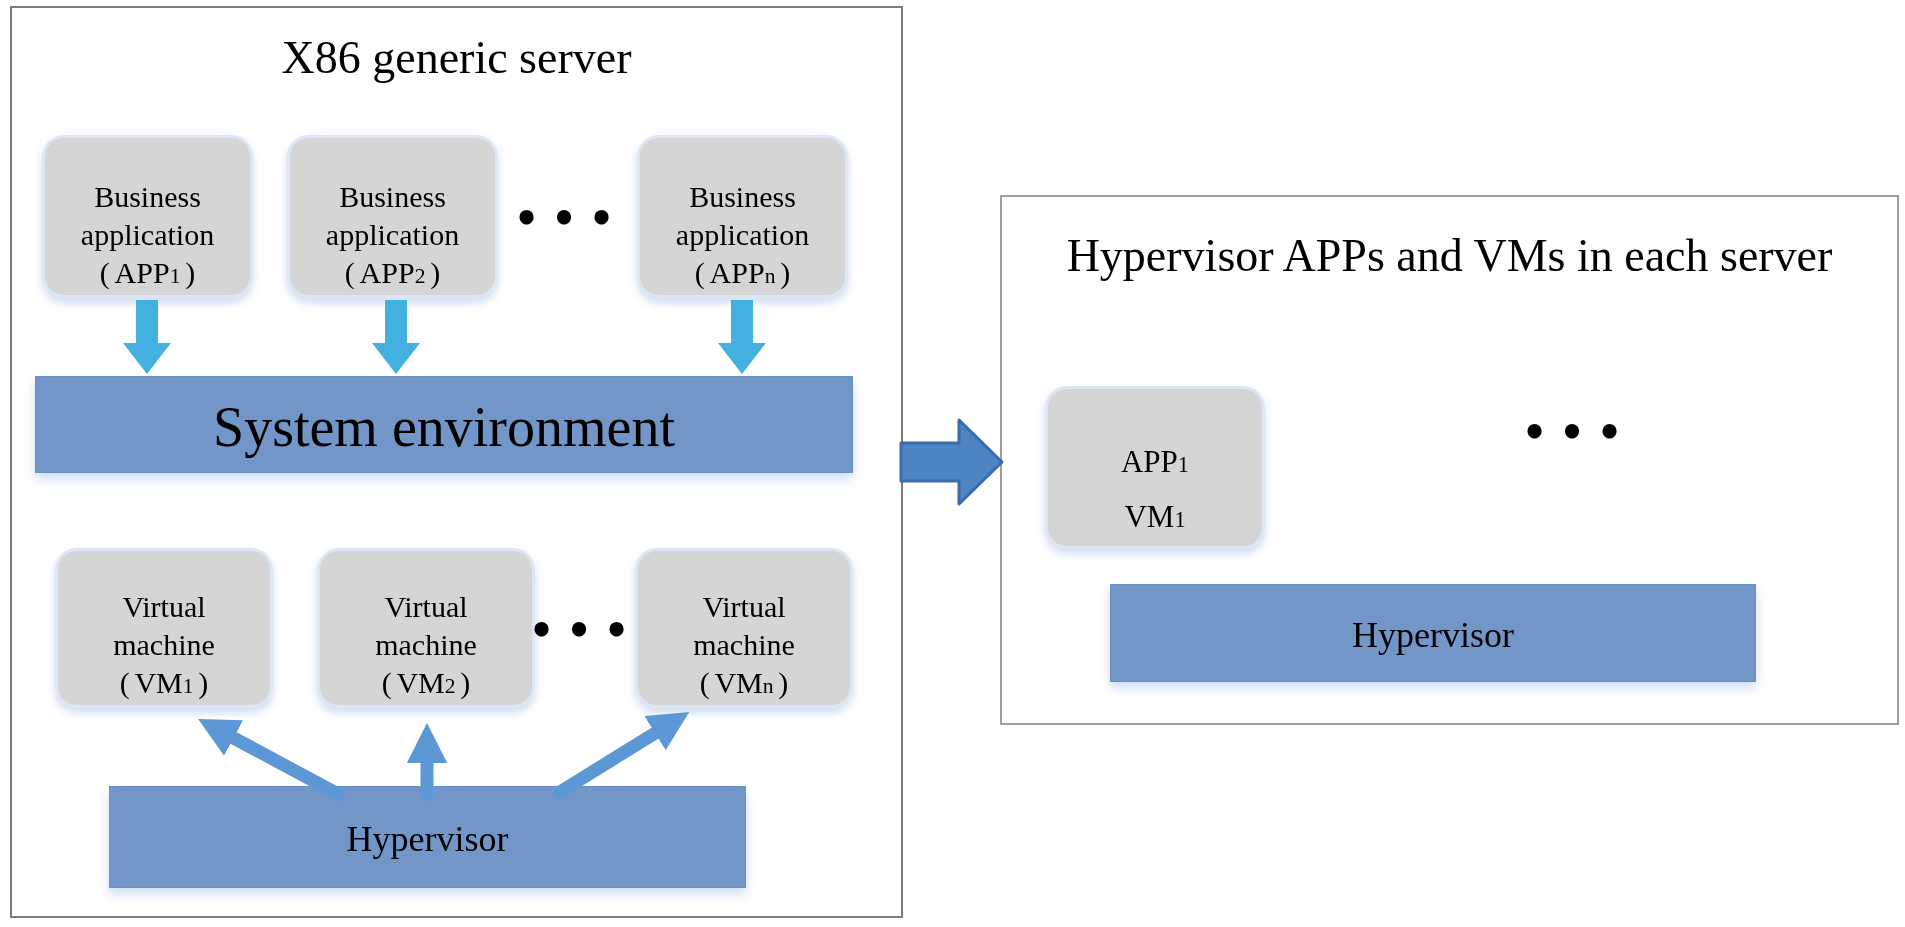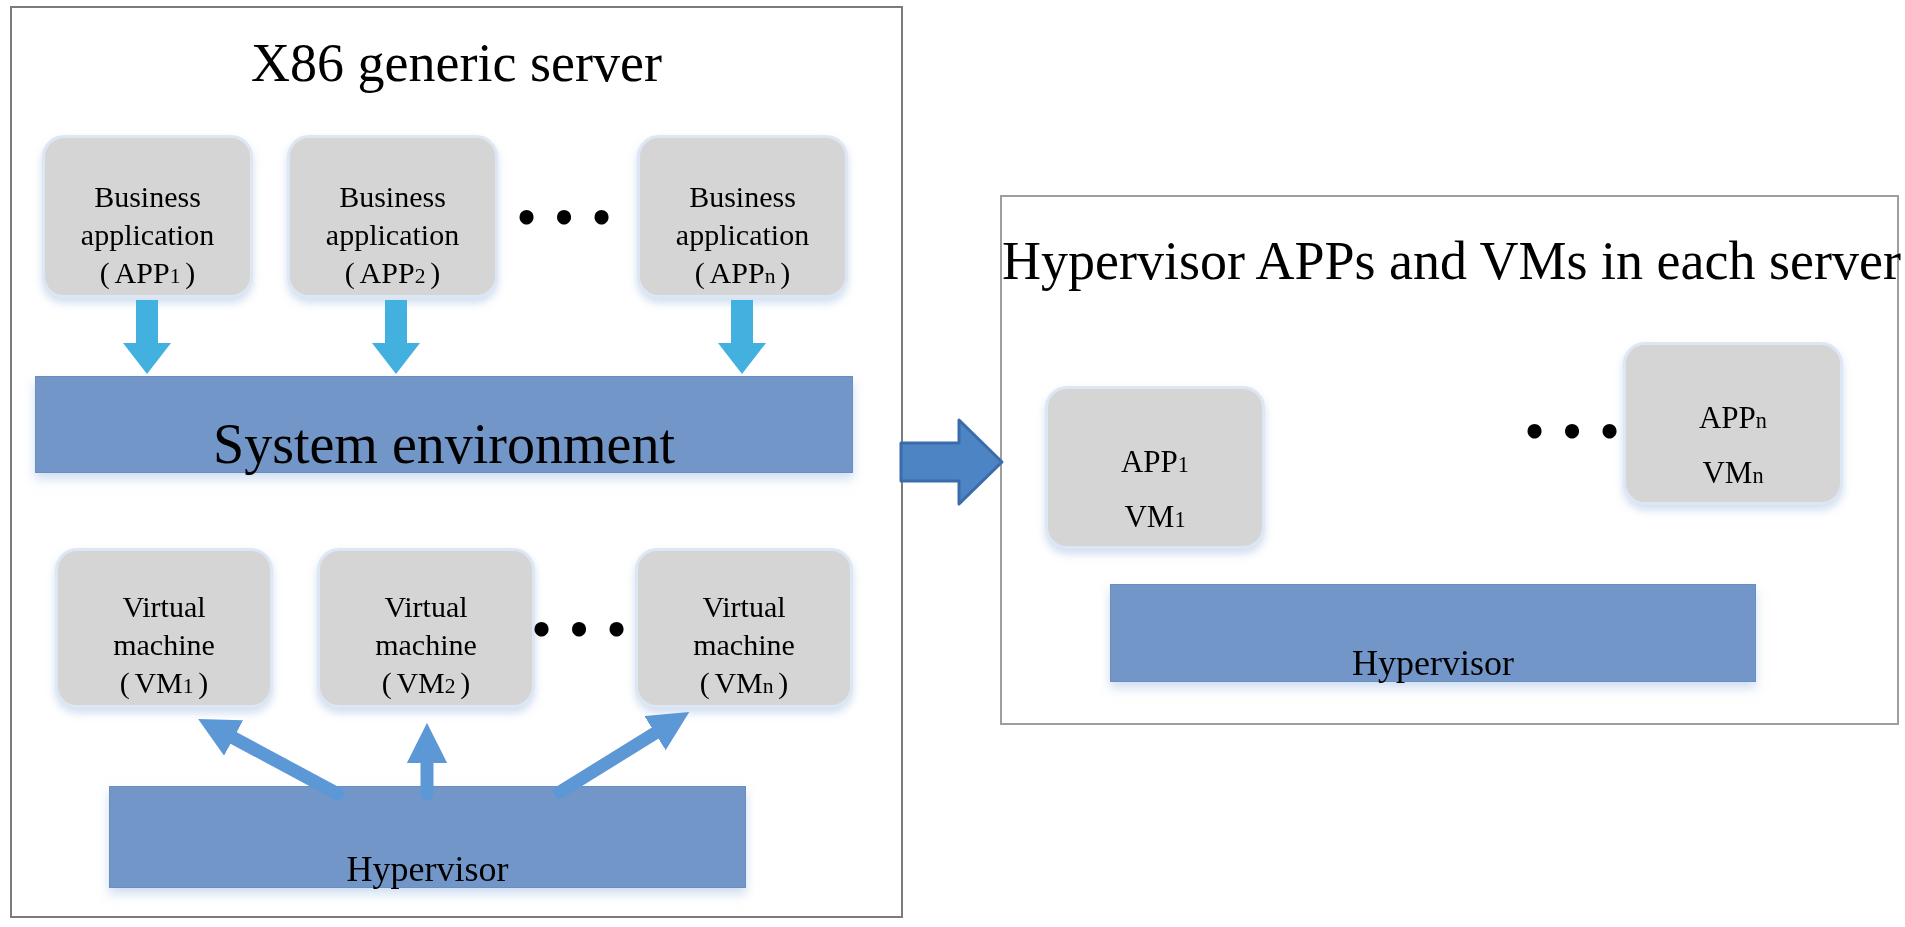--- a/index.html
+++ b/index.html
@@ -8,36 +8,36 @@
     font-family:"Liberation Serif","DejaVu Serif",serif;color:#000;
     overflow:hidden;
   }
   .panel{
     position:absolute;background:#ffffff;border:2px solid #7c7c7c;
     box-sizing:border-box;
   }
   .panel.right{border-color:#9e9e9e;}
   .panel-title{
     position:absolute;left:0;right:0;text-align:center;
-    font-size:54px;line-height:1.15;white-space:nowrap;
+    font-size:46px;line-height:1.15;white-space:nowrap;
   }
   .gbox{
     position:absolute;background:#d5d5d5;border:3px solid #dde7f3;
     border-radius:22px;box-sizing:border-box;
     display:flex;flex-direction:column;justify-content:flex-end;align-items:center;
     box-shadow:0 5px 9px rgba(150,180,225,0.45);
     text-align:center;
   }
   .gbox .gline{font-size:30px;line-height:38px;white-space:nowrap;}
   .gbox.rbox .gline{font-size:31px;line-height:52px;}
   .sub{font-size:0.72em;}
   .paren{display:inline-block;margin:0 0.16em;}
   .bar{
     position:absolute;background:#7296c8;box-sizing:border-box;
-    display:flex;align-items:flex-end;justify-content:center;
+    display:flex;align-items:center;justify-content:center;
     box-shadow:0 6px 10px rgba(160,190,230,0.5);
     border:1px solid #6b8ec0;
   }
   .bar .bar-label{font-size:56px;line-height:1;white-space:nowrap;padding-top:4px;}
   .bar.hyp .bar-label{font-size:36px;}
   .dots{
     position:absolute;transform:translate(-50%,-50%);
     font-family:"DejaVu Sans",sans-serif;font-weight:bold;
     font-size:40px;letter-spacing:12px;line-height:1;white-space:nowrap;
     color:#000;
@@ -106,24 +106,20 @@
   </div>
 
   <div class="gbox rbox" style="left:1045px;top:342px;width:220px;height:163px;margin-top:44px;">
     <div class="gline"><span>APP</span><span class="sub">1</span></div>
     <div class="gline"><span>VM</span><span class="sub">1</span></div>
   </div>
 
 
   <div class="dots" style="left:1578px;top:432px;">•••</div>
 
-  <div class="gbox rbox" style="left:1623px;top:342px;width:220px;height:163px;">
-    <div class="gline"><span>APP</span><span class="sub">n</span></div>
-    <div class="gline"><span>VM</span><span class="sub">n</span></div>
-  </div>
 
   <div class="bar hyp" style="left:1110px;top:584px;width:646px;height:98px;">
     <div class="bar-label">Hypervisor</div>
   </div>
 
   <svg class="overlay" width="1905" height="927" viewBox="0 0 1905 927">
     <defs>
       <marker id="ah" viewBox="0 0 4 4" refX="2.1" refY="2" markerWidth="3.1" markerHeight="3.1" orient="auto" markerUnits="strokeWidth">
         <path d="M0,0 L4,2 L0,4 Z" fill="#5c98d6"></path>
       </marker>

